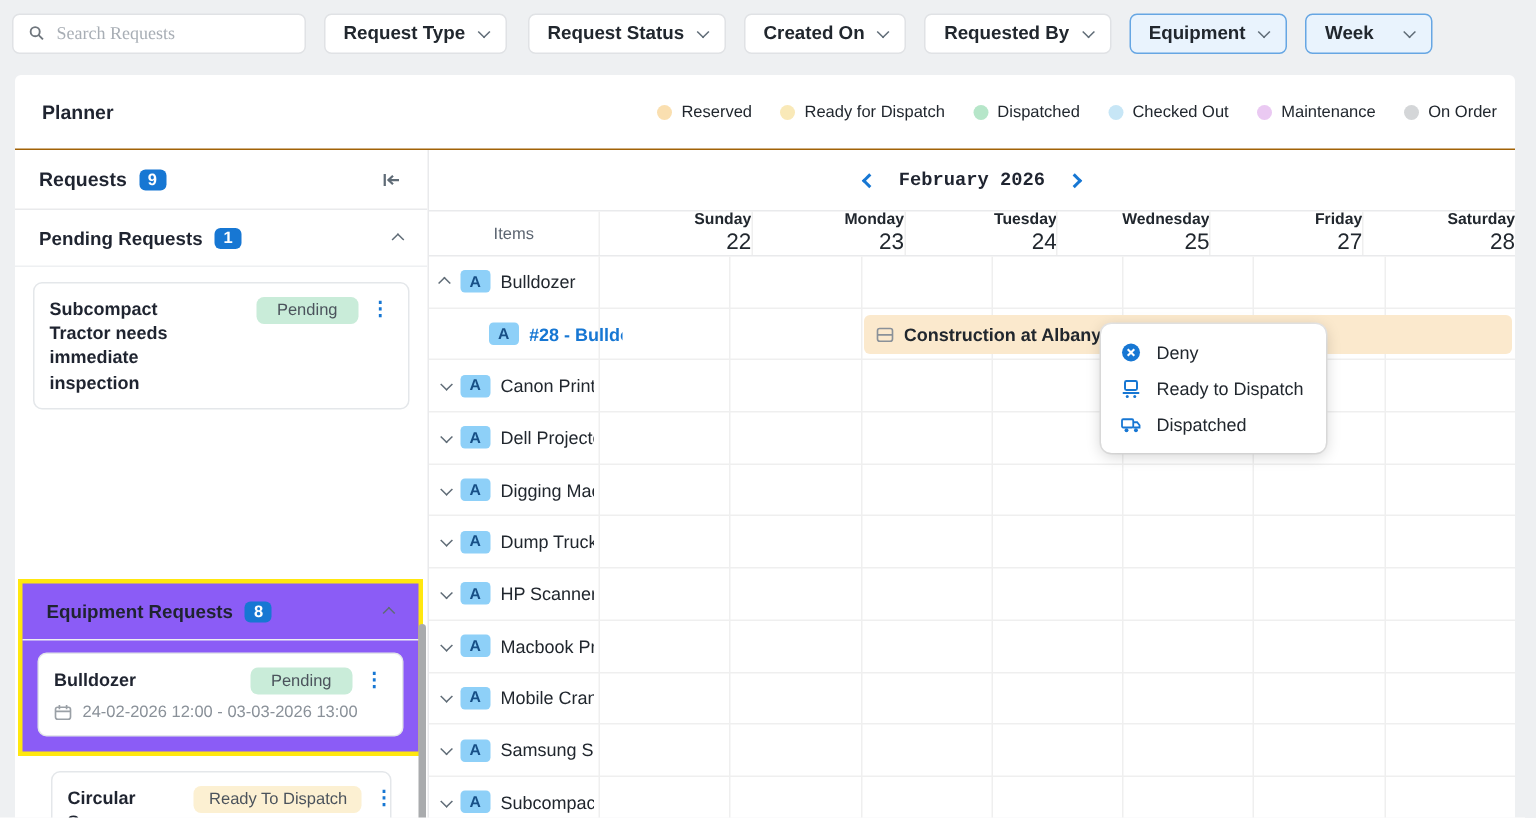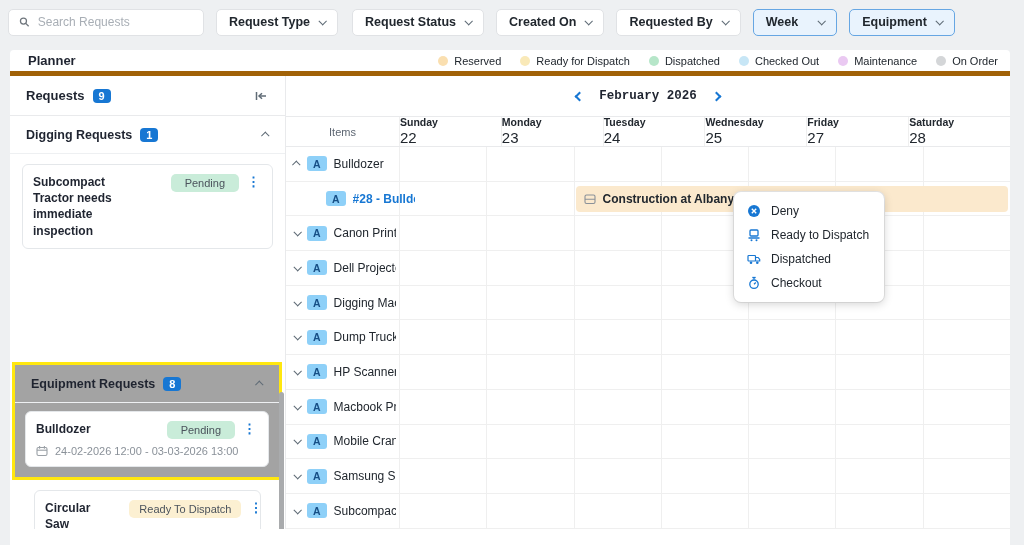--- a/index.html
+++ b/index.html
@@ -4,40 +4,40 @@
 <style>
   * { margin:0; padding:0; box-sizing:border-box; }
   html,body { width:1024px; height:545px; overflow:hidden; }
   body { background:#eef0f2; font-family:"Liberation Sans",sans-serif; color:#1f2430; font-size:12px; }
 
   
   .topbar { display:flex; align-items:center; height:44px; padding:0 8px; gap:12px; }
   .search { display:flex; align-items:center; gap:8px; width:196px; height:27px; background:#fff;
             border:1px solid #e0e2e5; border-radius:5px; padding:0 10px; }
   .search input { border:none; outline:none; width:100%; font-size:12px; color:#b91c1c;
-                  font-family:Liberation Sans, sans-serif; background:transparent; }
+                  font-family:Liberation Serif, serif; background:transparent; }
   .search input::placeholder { color:#a8aeb5; }
   .fbtn { display:flex; align-items:center; gap:9px; height:27px; padding:0 12px; background:#fff;
           border:1px solid #e0e2e5; border-radius:5px; font-size:12.5px; font-weight:700; color:#21272e;
           cursor:pointer; white-space:nowrap; }
   .fbtn.active { background:#e9f3fd; border-color:#66a6e3; }
   .fbtn:nth-of-type(2){ margin-left:2px; }
 
   .chev { display:inline-block; width:6px; height:6px; border-right:1.6px solid #5f6b76;
           border-bottom:1.6px solid #5f6b76; transform:rotate(45deg) translateY(-1px); }
   .chev.up { transform:rotate(-135deg) translateY(-1px); }
   .chev.blue { border-color:#1777d3; width:7px; height:7px; border-width:2px; }
   .chev.left { transform:rotate(135deg); }
   .chev.right { transform:rotate(-45deg); }
 
   
   .panel { position:absolute; left:10px; top:50px; width:1000px; height:495px; background:#fff;
            border-radius:4px 4px 0 0; overflow:hidden; }
-  .panel-header { display:flex; align-items:center; justify-content:space-between; height:26px;
-                  padding:0 12px 0 18px; border-bottom:5px solid #a16207; }
+  .panel-header { display:flex; align-items:center; justify-content:space-between; height:50px;
+                  padding:0 12px 0 18px; border-bottom:1px solid #a16207; }
   .panel-title { font-size:13px; font-weight:700; }
   .legend { display:flex; align-items:center; gap:19px; }
   .legend-item { display:flex; align-items:center; gap:6px; font-size:11px; color:#21272e; }
   .dot { width:10px; height:10px; border-radius:50%; }
 
   .panel-body { display:flex; height:453px; }
 
   
   .sidebar { position:relative; width:276px; border-right:1px solid #e9eaec; overflow:hidden; }
   .sb-header { display:flex; align-items:center; height:40px; padding:0 16px; border-bottom:1px solid #e9eaec; }
@@ -47,36 +47,36 @@
   .sb-header .collapse { margin-left:auto; cursor:pointer; display:flex; }
   .section-head { display:flex; align-items:center; height:38px; padding:0 16px; border-bottom:1px solid #eef0f2; }
   .section-title { font-size:12.5px; font-weight:700; }
   .section-head .chev { margin-left:auto; }
   .req-card { border:1px solid #e4e7ea; border-radius:6px; margin:10px 12px; padding:9px 10px; background:#fff; }
   .card-top { display:flex; align-items:flex-start; gap:6px; }
   .card-title { font-size:12px; font-weight:700; line-height:1.35; flex:1; }
   .status-badge { font-size:11px; color:#4b535c; border-radius:5px; padding:3px 14px; white-space:nowrap;margin-left:33px; }
   .kebab { color:#1777d3; font-weight:700; font-size:13px; line-height:1; cursor:pointer; padding:1px 2px; }
   .info-line { display:flex; align-items:center; gap:7px; color:#8a9199; font-size:11px; margin-top:6px; }
-  .equip-block { position:absolute; top:286px; left:2px; right:3px; background:#a3a3a3;
+  .equip-block { position:absolute; top:286px; left:2px; right:3px; background:#8b5cf6;
                  border:3px solid #ffe70f; }
   .equip-block .req-card { margin:8px 10px 10px; }
   .circ-card { position:absolute; top:404px; left:12px; right:12px; }
   .sb-thumb { position:absolute; right:1px; top:316px; width:5px; height:140px; background:#a9abad; border-radius:3px; }
 
   
   .calendar { position:relative; flex:1; }
   .month-nav { display:flex; align-items:center; justify-content:center; gap:14px; height:40px; }
   .month-label { font-size:12.5px; font-weight:700;font-family:Liberation Mono, monospace; }
   .nav-arrow { cursor:pointer; display:flex; padding:2px; }
   .cal-head { display:flex; height:31px; border-top:1px solid #e9eaec; border-bottom:1px solid #e9eaec; }
   .items-hcell { width:113px; display:flex; align-items:center; justify-content:center;
                  font-size:11px; color:#5d6672; font-weight:400; }
   .day-hcell { flex:1; border-left:1px solid #efefef; display:flex; flex-direction:column;
-               align-items:flex-start; justify-content:center; line-height:1.25; }
+               align-items:flex-end; justify-content:center; line-height:1.25; }
   .day-name { font-size:10.5px; font-weight:700; color:#21272e; }
   .day-num { font-size:15px; color:#21272e; }
   .cal-rows { position:relative; height:382px; }
   .vline { position:absolute; top:0; bottom:0; width:1px; background:#efefef; }
   .cal-row { position:relative; display:flex; align-items:center; height:34.7px;
              border-bottom:1px solid #efefef; padding-left:8px; gap:7px; }
   .cal-row .chev { flex:none; cursor:pointer; }
   .chip { background:#8ed0f8; color:#174f86; font-size:10.5px; font-weight:700; border-radius:3px;
           padding:1.5px 6px; flex:none; }
   .item-label { font-size:12px; color:#21272e; white-space:nowrap; overflow:hidden; max-width:62px; }
@@ -116,26 +116,26 @@
     <span class="chev"></span>
   </button>
   <button class="fbtn">
     <span>Created On</span>
     <span class="chev"></span>
   </button>
   <button class="fbtn">
     <span>Requested By</span>
     <span class="chev"></span>
   </button>
+  <button class="fbtn active">
+    <span>Equipment</span>
+    <span class="chev"></span>
+  </button>
   <button class="fbtn active" style="gap:20px;">
     <span>Week</span>
-    <span class="chev"></span>
-  </button>
-  <button class="fbtn active">
-    <span>Equipment</span>
     <span class="chev"></span>
   </button>
 </div>
 
 <div class="panel">
 
   <div class="panel-header">
     <div class="panel-title">Planner</div>
     <div class="legend">
       <div class="legend-item">
@@ -174,21 +174,21 @@
         <span class="collapse">
           <svg width="16" height="16" viewBox="0 0 16 16" fill="none" stroke="#5f6b76" stroke-width="1.5">
             <line x1="3.5" y1="4" x2="3.5" y2="12"></line>
               <line x1="13" y1="8" x2="6" y2="8"></line>
             <polyline points="9,5.2 6,8 9,10.8"></polyline>
           </svg>
         </span>
       </div>
 
       <div class="section-head">
-        <span class="section-title">Digging Requests</span>
+        <span class="section-title">Pending Requests</span>
         <span class="count-badge">1</span>
         <span class="chev up"></span>
       </div>
 
       <div class="req-card">
         <div class="card-top">
           <div class="card-title" style="max-width:152px;">Subcompact Tractor needs immediate inspection</div>
           <span class="status-badge" style="background: rgb(201, 236, 217);">Pending</span>
           <span class="kebab">⋮</span>
         </div>
@@ -364,26 +364,17 @@
         </div>
         <div class="ctx-item">
           <svg width="14" height="14" viewBox="0 0 14 14" fill="none" stroke="#1777d3" stroke-width="1.2">
             <rect x="1" y="3.5" width="7.5" height="5.5" rx="0.8"></rect>
             <path d="M8.5 5.5 h2.6 l1.6 2 v1.5 h-4.2"></path>
             <circle cx="4" cy="10.8" r="1.3" fill="#1777d3" stroke="none"></circle>
             <circle cx="10.3" cy="10.8" r="1.3" fill="#1777d3" stroke="none"></circle>
           </svg>
           <span>Dispatched</span>
         </div>
-        <div class="ctx-item">
-          <svg width="14" height="14" viewBox="0 0 14 14" fill="none" stroke="#1777d3" stroke-width="1.3">
-            <circle cx="7" cy="8.2" r="4.2"></circle>
-            <line x1="7" y1="1.5" x2="7" y2="3.6"></line>
-            <line x1="5.3" y1="1.5" x2="8.7" y2="1.5"></line>
-            <line x1="7" y1="8.2" x2="8.8" y2="6.6"></line>
-          </svg>
-          <span>Checkout</span>
-        </div>
       </div>
 
     </div>
   </div>
 </div>
 
 </body></html>

